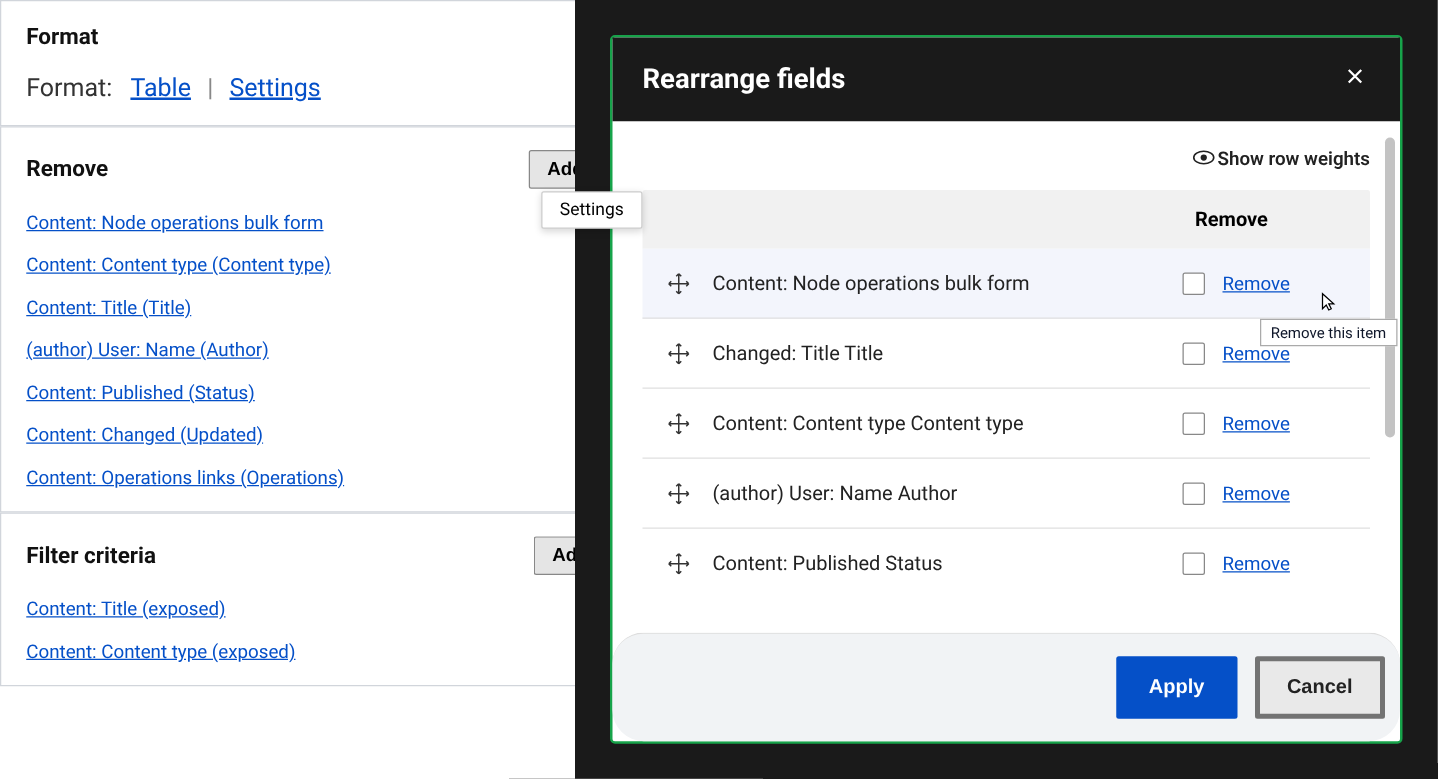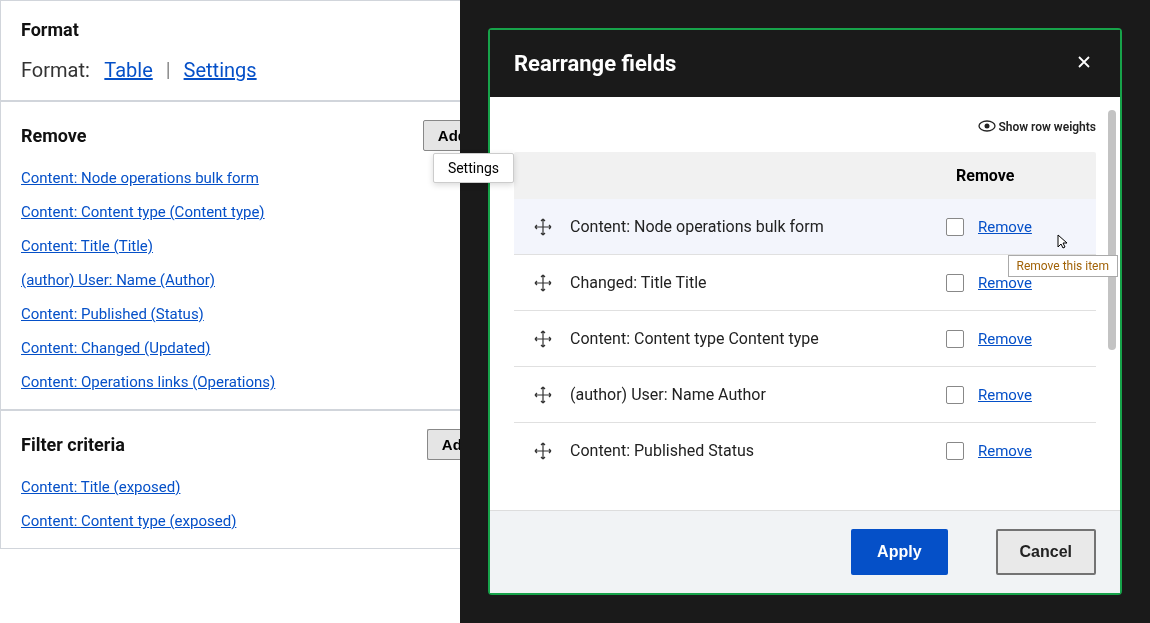--- a/index.html
+++ b/index.html
@@ -152,21 +152,21 @@
     
     .modal-body {
       flex: 1;
       padding: 20px 24px 0 24px;
       overflow-y: auto;
       position: relative;
     }
     
     .show-weights {
       text-align: right;
-      font-size: 12px;
+      font-size: 15px;
       font-weight: 600;
       color: #222;
       margin-bottom: 16px;
       cursor: pointer;
       display: flex;
       justify-content: flex-end;
       align-items: center;
       gap: 2px;
     }
     .eye-icon { font-size: 16px; }
@@ -220,54 +220,55 @@
     .remove-link {
       color: #0550c8;
       text-decoration: underline;
       font-size: 15px;
       cursor: pointer;
       position: relative;
     }
     
     .modal-footer {
       background: #f1f3f5;
-      padding: 18px 24px;
+      padding: 18px 12px;
       display: flex;
       justify-content: flex-end;
+      gap: 14px;
       border-top: 1px solid #ddd;
+      border-radius: 25px;
     }
     .btn-primary {
       background: #0550c8;
       color: #fff;
       border: none;
       padding: 12px 26px;
       font-size: 16px;
       font-weight: 700;
       cursor: pointer;
       border-radius: 2px;
     }
     .btn-secondary {
       background: #e9e9e9;
       color: #222;
-      border: 2px solid #737373;
+      border: 4px solid #737373;
       padding: 12px 22px;
       font-size: 16px;
       font-weight: 600;
       cursor: pointer;
       border-radius: 2px;
-      margin-left: 48px;
     }
     
     .tooltip {
       position: absolute;
       background: #fff;
       border: 1px solid #aaa;
       padding: 3px 8px;
       font-size: 12px;
-      color: #a16207;
+      color: #0f172a;
       top: 158px;
       right: 2px;
       z-index: 20;
       white-space: nowrap;
     }
     .cursor-icon {
       position: absolute;
       top: 136px;
       right: 48px;
       z-index: 19;

